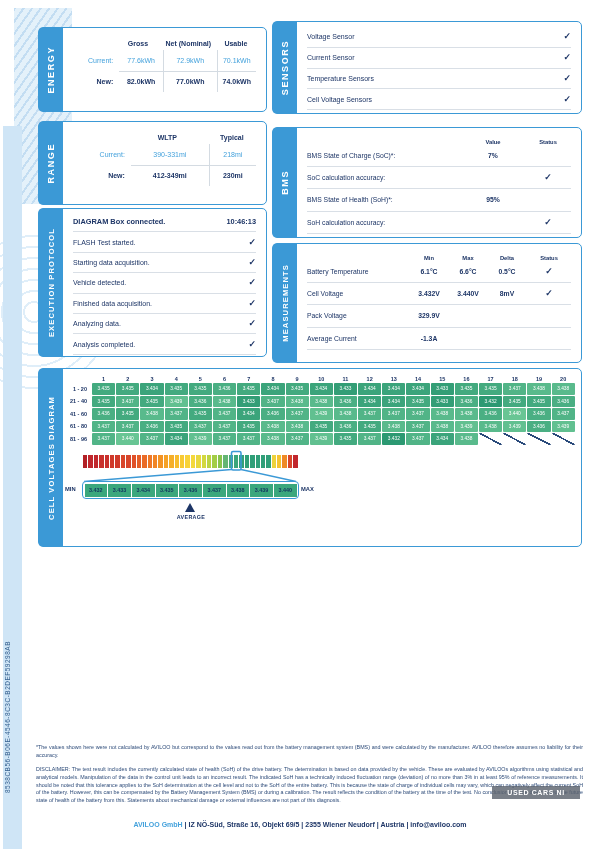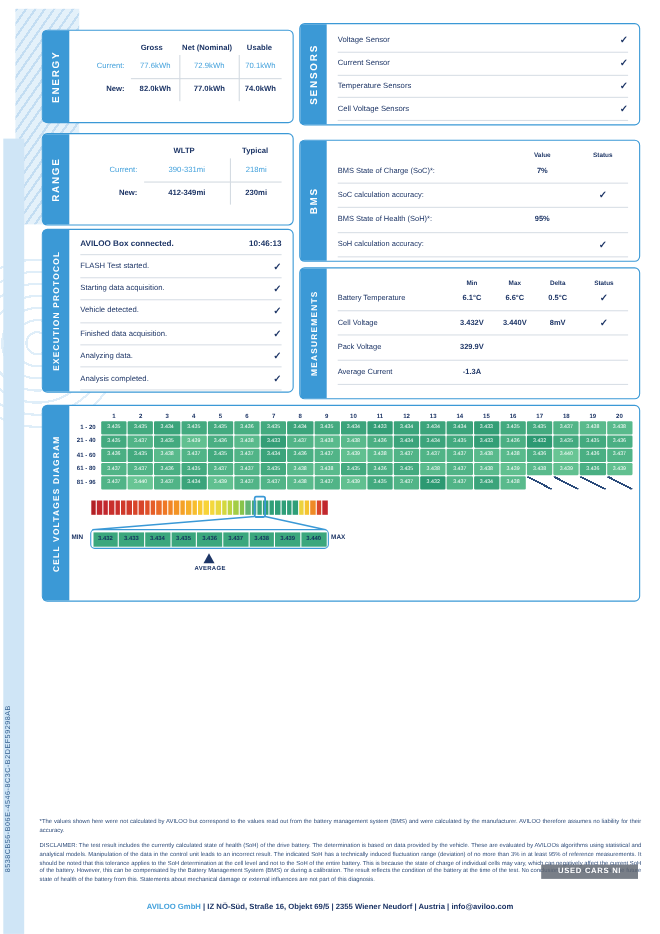--- a/index.html
+++ b/index.html
@@ -136,21 +136,21 @@
       </div>
     </div>
   </div>
 
   <div class="box" style="left:38px;top:208px;width:227px;height:147px;">
     <div class="tab small">
         <span>EXECUTION PROTOCOL</span>
       </div>
     <div class="body" id="protocol-rows" style="padding-top:3px;">
         <div class="lrow prow first">
-          <div>AVILOO Box connected.</div>
+          <div>DIAGRAM Box connected.</div>
           <div class="ptime">10:46:13</div>
         </div>
         <div class="lrow prow">
           <div>FLASH Test started.</div>
           <div class="check">✓</div>
         </div>
         <div class="lrow prow">
           <div>Starting data acquisition.</div>
           <div class="check">✓</div>
         </div>

